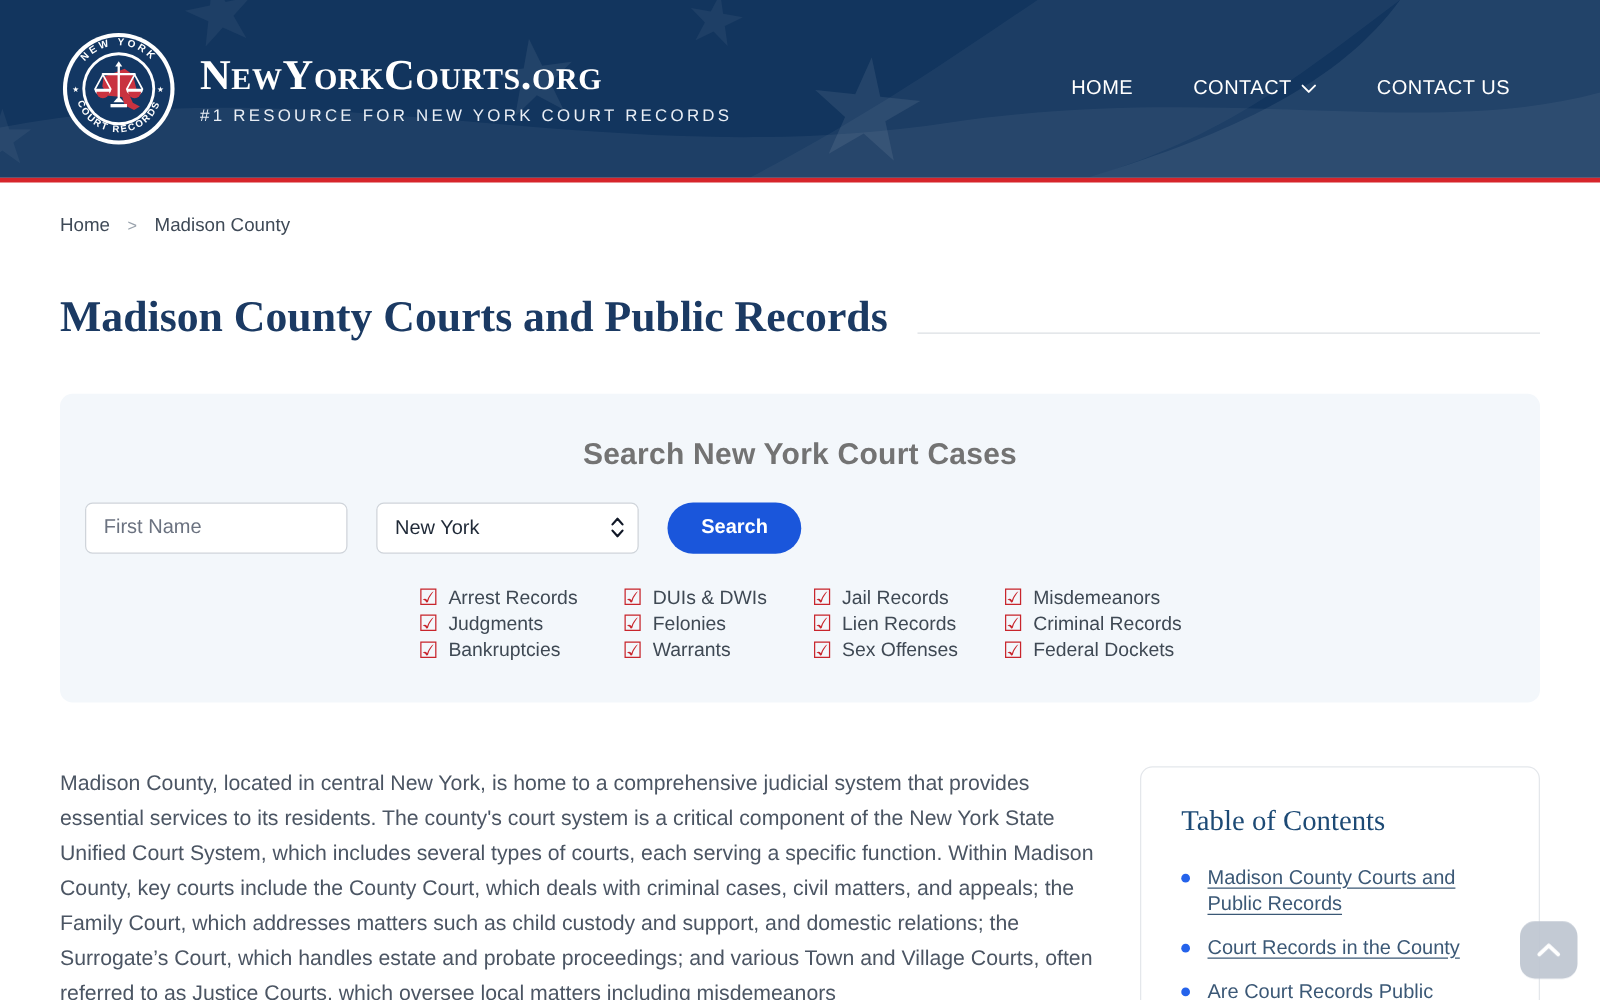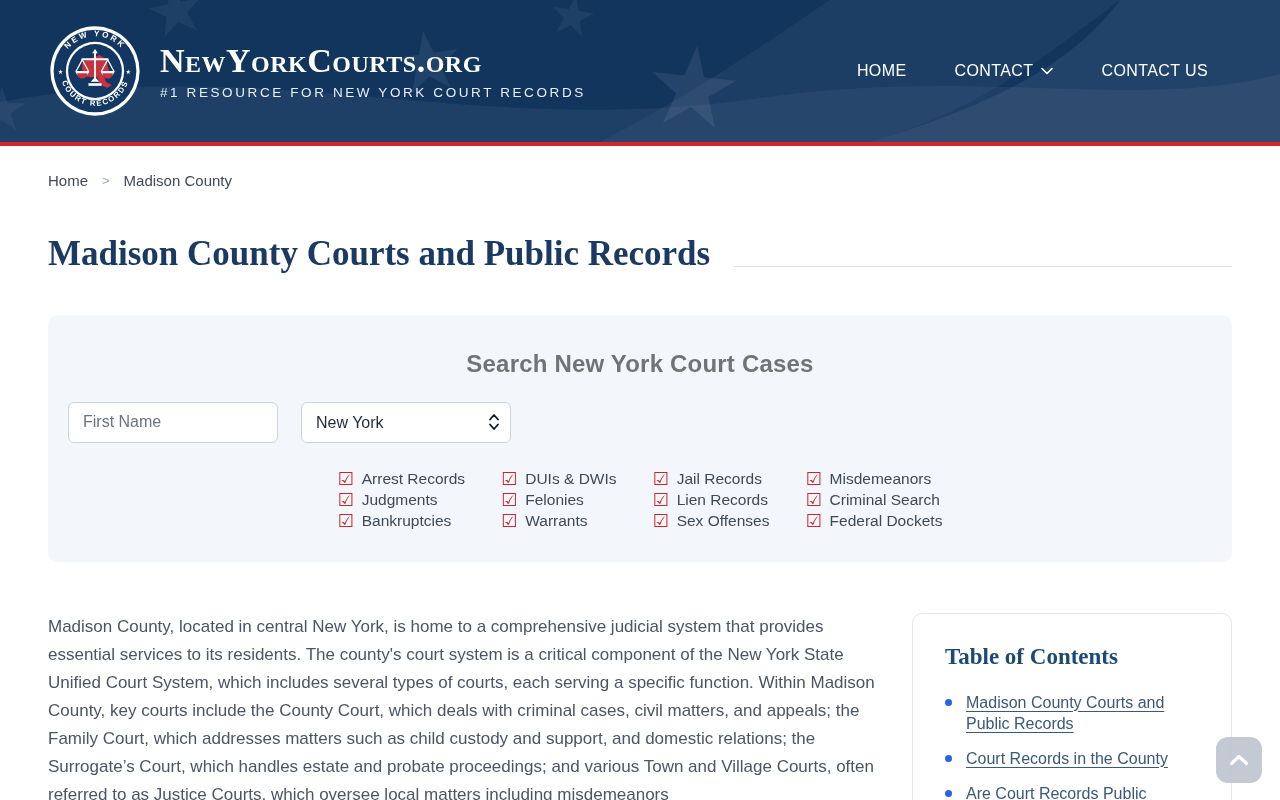--- a/index.html
+++ b/index.html
@@ -189,21 +189,21 @@
     flex: 1 1 auto;
     border: 1px solid #e4e7eb;
     border-radius: 10px;
     background: #ffffff;
     padding: 30px 32px 36px 32px;
     min-height: 230px;
   }
   .toc-title {
     font-family: "Liberation Serif", serif;
     font-size: 23px;
-    font-weight: 700;
+    font-weight: 400;
     color: #1d4a75;
   }
   .toc-list { list-style: none; margin-top: 22px; }
   .toc-list li {
     position: relative;
     padding-left: 21px;
     margin-bottom: 14px;
     font-size: 16px;
     line-height: 21px;
   }
@@ -331,20 +331,21 @@
       <input type="text" class="text-input" placeholder="First Name" style="">
       <span class="select-wrap">
         <select>
           <option>New York</option>
         </select>
         <svg class="stepper-icon" viewBox="0 0 12 18" fill="none">
           <path d="M2 6.5 L6 2 L10 6.5" stroke="#111827" stroke-width="1.8" stroke-linecap="round" stroke-linejoin="round"></path>
           <path d="M2 11.5 L6 16 L10 11.5" stroke="#111827" stroke-width="1.8" stroke-linecap="round" stroke-linejoin="round"></path>
         </svg>
       </span>
+      <button class="search-btn">Search</button>
     </div>
 
     <div class="checkbox-grid">
       <div class="checkbox-col">
         <label class="checkbox-item">
           <span class="checkbox-glyph">☑</span>
           <span>Arrest Records</span>
         </label>
         <label class="checkbox-item">
           <span class="checkbox-glyph">☑</span>
@@ -383,21 +384,21 @@
           <span>Sex Offenses</span>
         </label>
       </div>
       <div class="checkbox-col">
         <label class="checkbox-item">
           <span class="checkbox-glyph">☑</span>
           <span>Misdemeanors</span>
         </label>
         <label class="checkbox-item">
           <span class="checkbox-glyph">☑</span>
-          <span>Criminal Search</span>
+          <span>Criminal Records</span>
         </label>
         <label class="checkbox-item">
           <span class="checkbox-glyph">☑</span>
           <span>Federal Dockets</span>
         </label>
       </div>
     </div>
   </section>
 
   <div class="content-row">

